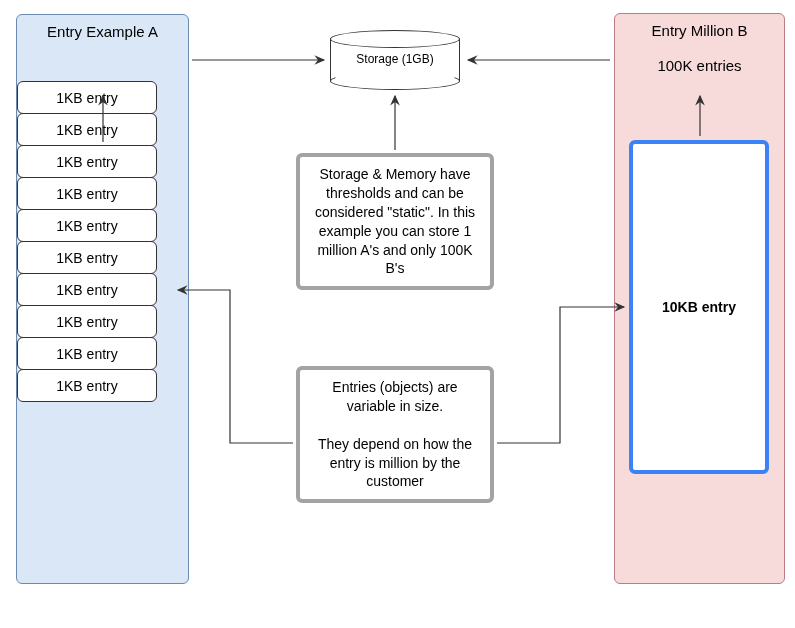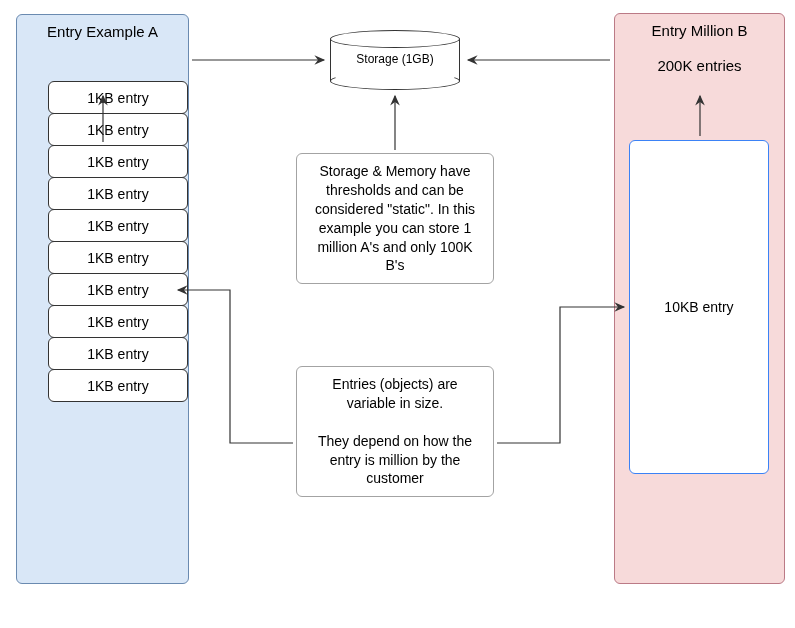--- a/index.html
+++ b/index.html
@@ -41,21 +41,21 @@
     font-size: 15px;
     margin-bottom: 18px;
   }
   .panel-sub {
     font-size: 15px;
     margin-bottom: 18px;
   }
   .entry-stack {
     display: flex;
     flex-direction: column;
-    align-items: flex-end;
+    align-items: flex-start;
     margin-top: 42px;
   }
   .entry-cell {
     width: 140px;
     height: 33px;
     background: #fff;
     border: 1px solid #333;
     border-radius: 6px;
     margin-top: -1px;
     display: flex;
@@ -63,30 +63,31 @@
     justify-content: center;
     font-size: 14px;
   }
   .big-entry {
     position: absolute;
     left: 629px;
     top: 140px;
     width: 140px;
     height: 334px;
     background: #fff;
-    border: 1px solid #3b82f6;
+    border: 4px solid #3b82f6;
     border-radius: 6px;
     display: flex;
     align-items: center;
     justify-content: center;
+    font-weight: bold;
   }
   .note-box {
     position: absolute;
     background: #fff;
-    border: 1px solid #a3a3a3;
+    border: 4px solid #a3a3a3;
     border-radius: 6px;
     padding: 8px 10px;
     text-align: center;
     font-size: 14px;
     line-height: 1.35;
   }
   .note-storage { left: 296px; top: 153px; width: 198px; }
   .note-entries { left: 296px; top: 366px; width: 198px; }
   .storage-cyl {
     position: absolute;
@@ -148,21 +149,21 @@
     <div class="entry-cell">1KB entry</div>
     <div class="entry-cell">1KB entry</div>
     <div class="entry-cell">1KB entry</div>
     <div class="entry-cell">1KB entry</div>
     <div class="entry-cell">1KB entry</div>
   </div>
 </div>
 
 <div class="panel panel-b">
   <div class="panel-title">Entry Million B</div>
-  <div class="panel-sub">200K entries</div>
+  <div class="panel-sub">100K entries</div>
 </div>
 <div class="big-entry">
   <span>10KB entry</span>
 </div>
 
 <div class="storage-cyl">
   <div class="cyl-body"></div>
   <div class="cyl-bot"></div>
   <div class="cyl-top"></div>
   <div class="cyl-label">Storage (1GB)</div>

